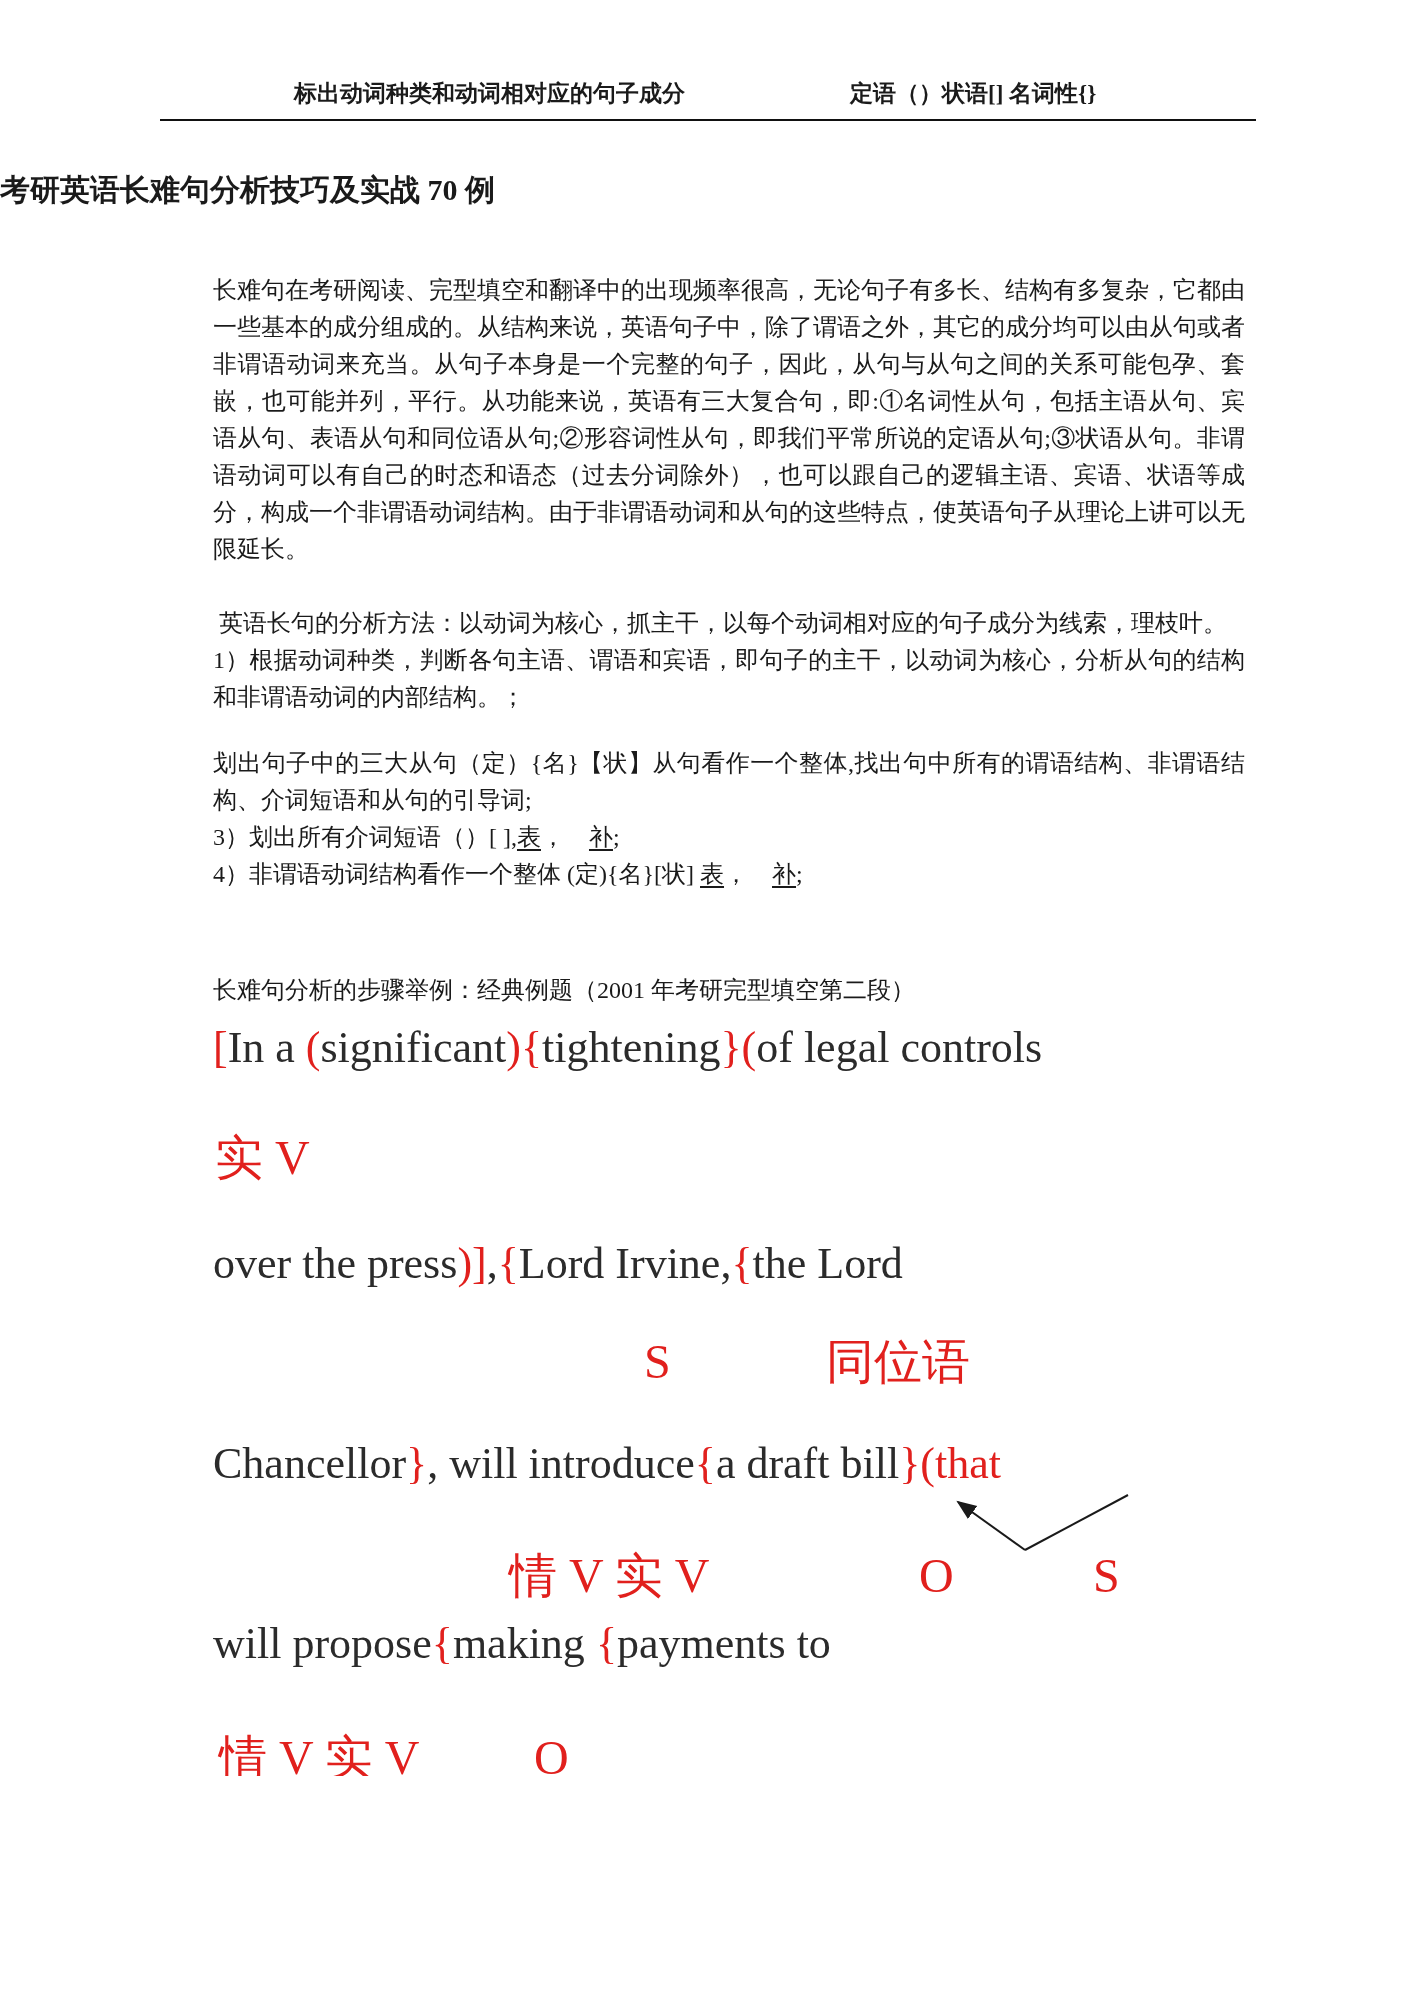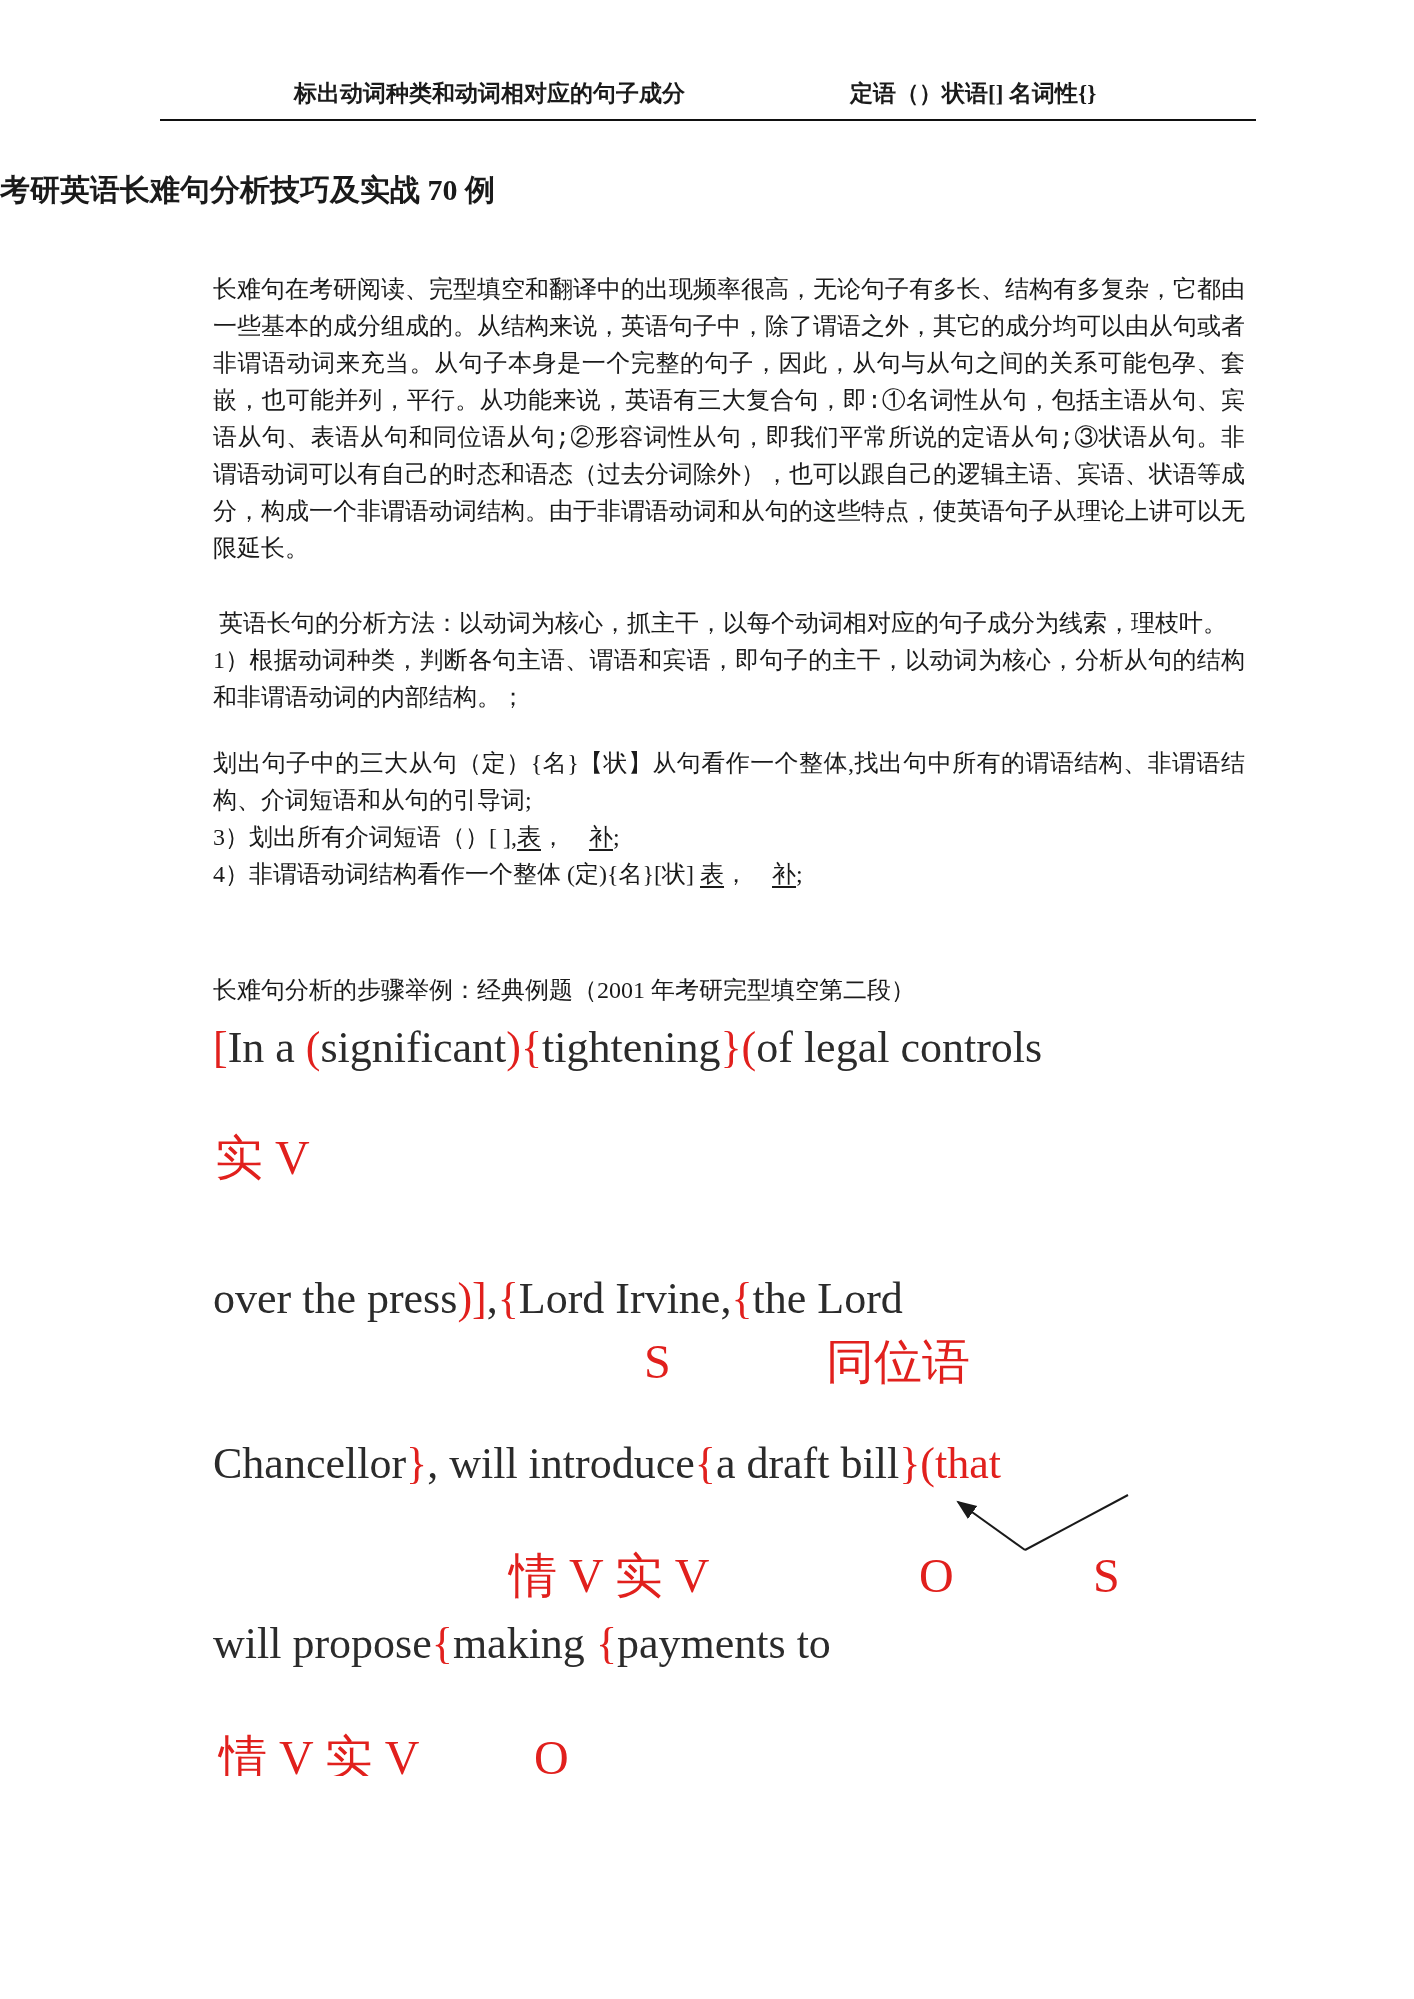--- a/index.html
+++ b/index.html
@@ -23,39 +23,39 @@
   .title{
     position:absolute;left:0;top:170px;width:100%;
     text-align:left;font-size:30px;font-weight:700;white-space:nowrap;
   }
   .body-block{
     position:absolute;left:213px;width:1032px;
     font-size:24px;line-height:37px;
     text-align:justify;text-justify:inter-ideograph;
   }
   .body-block p{margin:0;}
-  #intro{top:272px;font-family:Liberation Mono, monospace;}
+  #intro{top:272px;}
   #method{top:605px;}
   .spacer{height:29px;}
   .body-block .ul,
   .seg-ul{text-decoration:underline;text-decoration-thickness:2px;text-underline-offset:4px;}
   #example-heading{position:absolute;left:213px;top:972px;font-size:24px;white-space:nowrap;text-align:left;width:auto;}
   .ex-line{
     position:absolute;left:213px;white-space:nowrap;
     font-size:44px;line-height:1.2;color:var(--serif-ink);
   }
   .ex-line .ul{text-decoration-thickness:3px;text-underline-offset:8px;}
   .red{color:var(--red);}
   .ex-label{
     position:absolute;white-space:nowrap;
     font-size:48px;line-height:1.1;color:var(--red);
   }
   #ex-line1{top:1022px;}
   #ex-label1{left:215px;top:1132px;}
-  #ex-line2{top:1238px;margin-top:35px;}
+  #ex-line2{top:1238px;}
   #ex-label2-s{left:644px;top:1336px;}
   #ex-label2-ap{left:826px;top:1336px;}
   #ex-line3{top:1438px;}
   #ex-label3-v{left:509px;top:1550px;}
   #ex-label3-o{left:919px;top:1550px;}
   #ex-label3-s{left:1093px;top:1550px;}
   #ex-line4{top:1618px;}
   #ex-label4-v{left:219px;top:1732px;}
   #ex-label4-o{left:534px;top:1732px;}
   #arrow-annotation{position:absolute;left:935px;top:1485px;}

